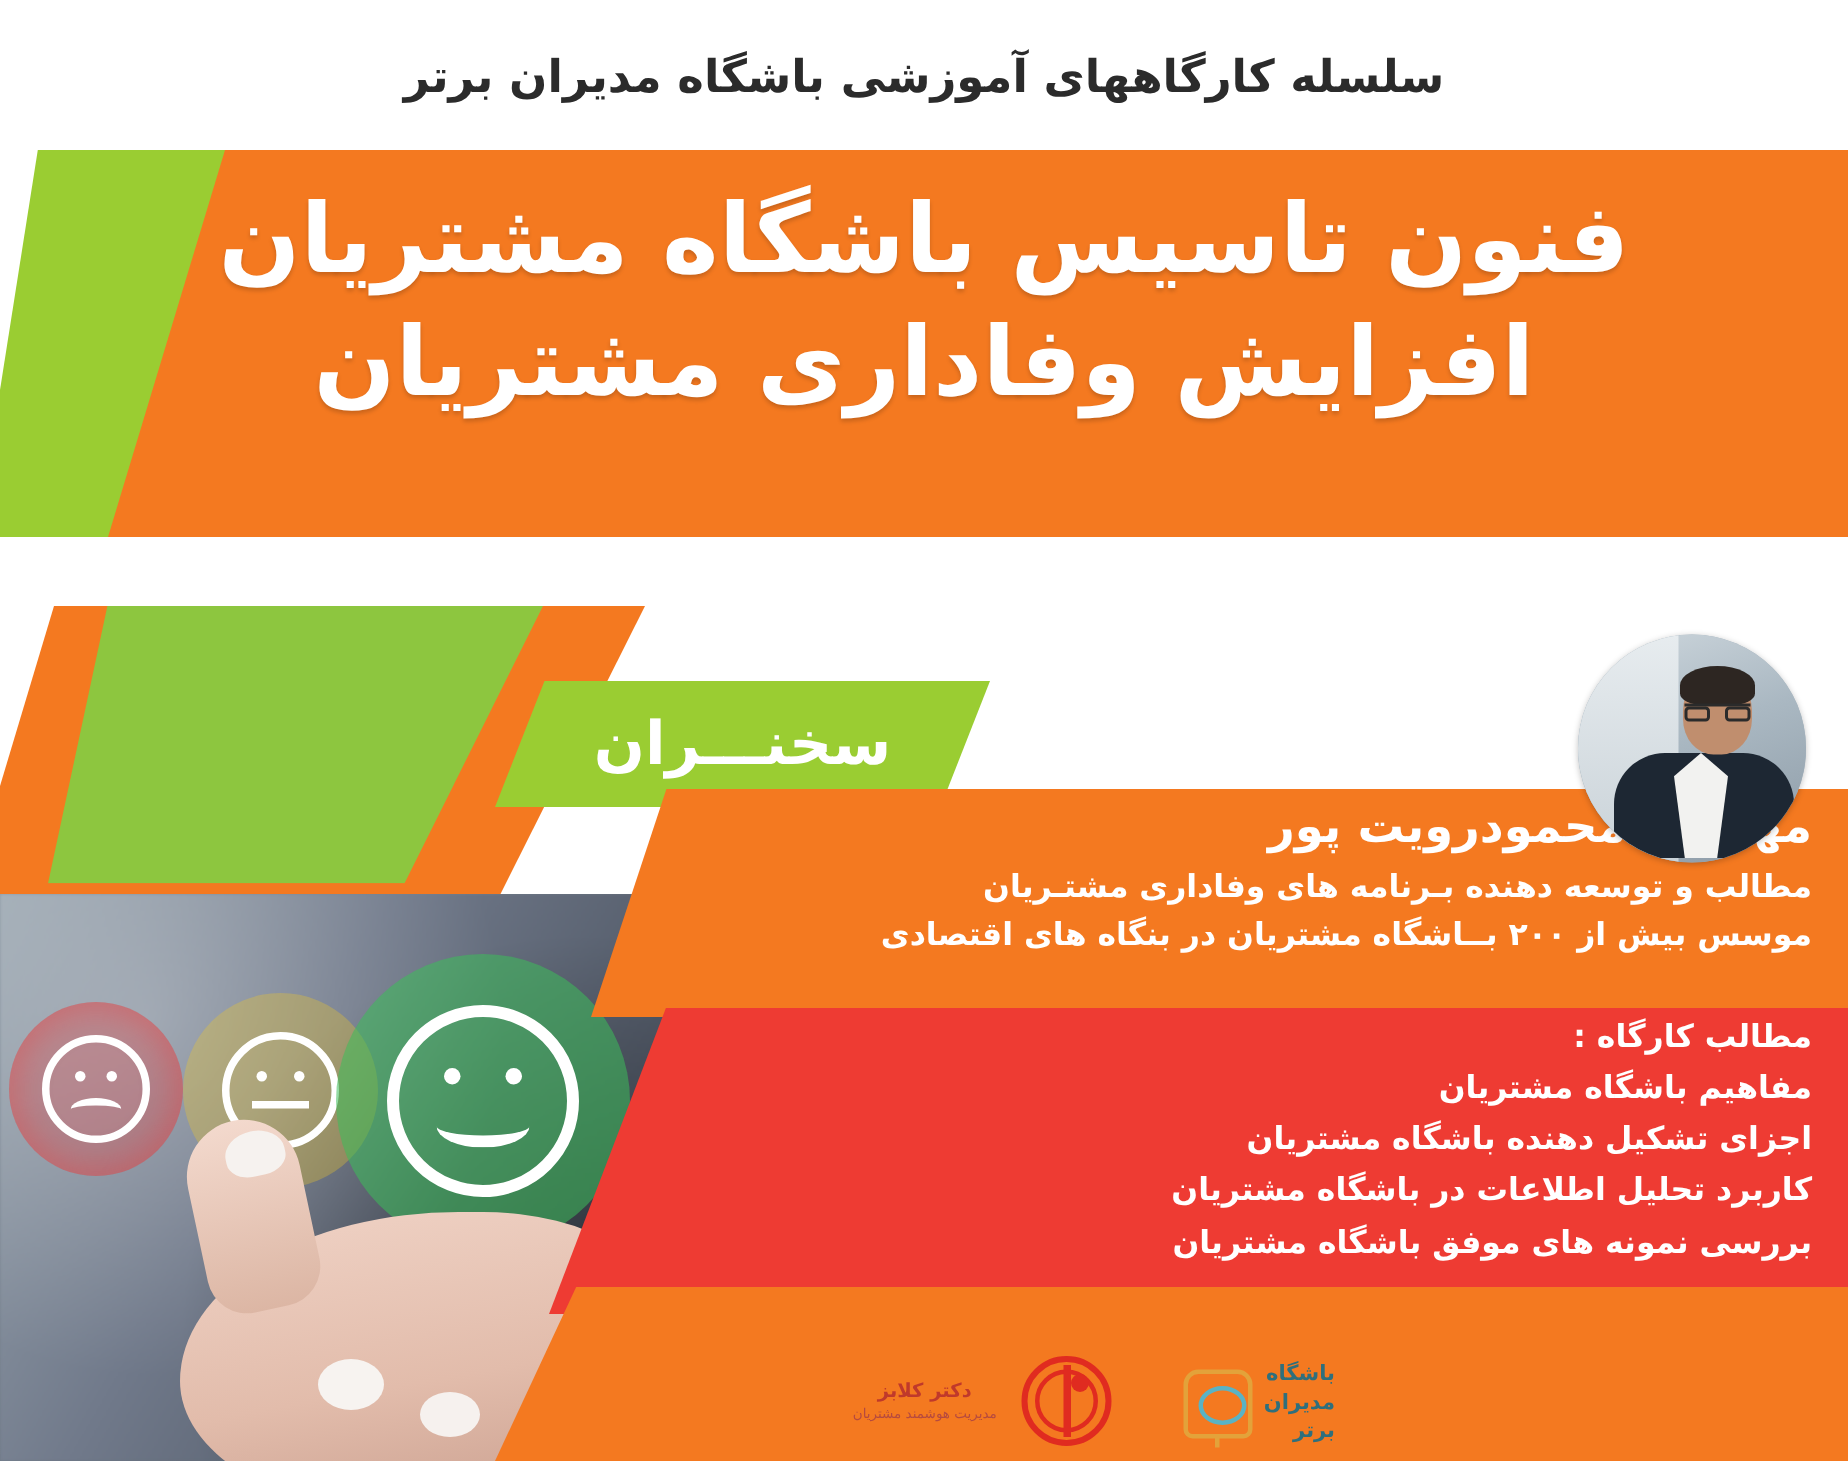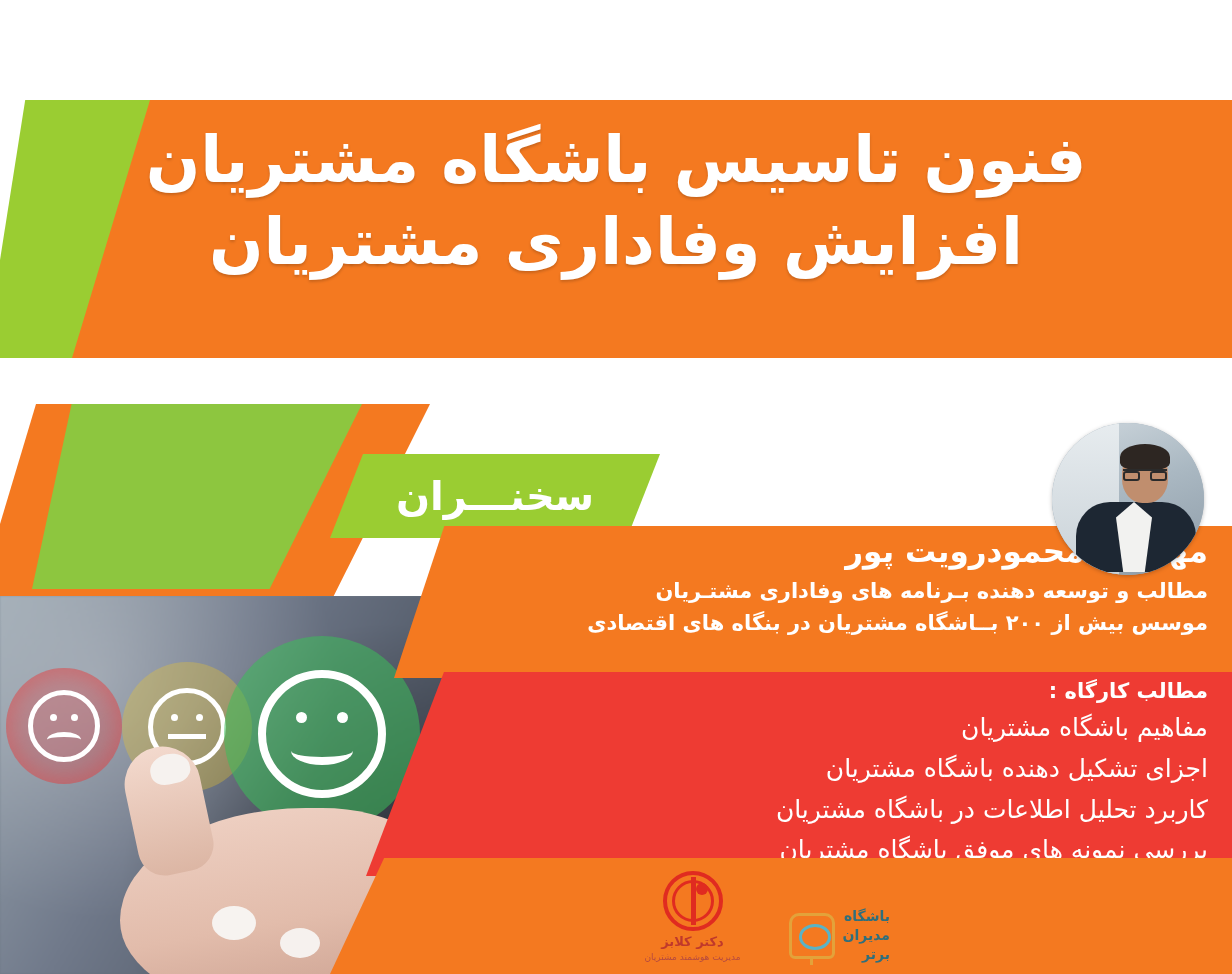--- a/index.html
+++ b/index.html
@@ -129,21 +129,21 @@
     top: 314px; left: 366px; width: 866px; height: 204px;
     background: #ee3b33;
     clip-path: polygon(9% 0, 100% 0, 100% 100%, 0 100%);
   }
   .topics {
     position: absolute;
     top: 316px; right: 24px; width: 800px;
     text-align: right; color: #ffffff; direction: rtl;
   }
   .topics-title { font-size: 21px; font-weight: bold; line-height: 1.62; }
-  .topic-item { font-size: 25px; font-weight: normal; line-height: 1.63; }
+  .topic-item { font-size: 21px; font-weight: bold; line-height: 1.63; }
 
   
   .bottom-band {
     position: absolute;
     top: 500px; left: 330px; width: 902px; height: 116px;
     background: #f47920;
     clip-path: polygon(6% 0, 100% 0, 100% 100%, 0 100%);
   }
 
   
@@ -327,27 +327,28 @@
     background: #e02b20; margin-left: -2px;
   }
   .logo-dr .dot {
     position: absolute; left: 50%; top: 12px; width: 12px; height: 12px;
     background: #e02b20; border-radius: 50%; margin-left: 3px;
   }
   .logo-text-2 {
     font-size: 13px; font-weight: bold; color: #c0392b; line-height: 1.4; text-align: center;
   }
   .logo-text-2 .sub { font-size: 9px; color: #b64a3f; font-weight: normal; }
-  .logo-col { display: flex; flex-direction: column; align-items: center; gap: 2px; }
+  .logo-col { display: flex; flex-direction: row; align-items: center; gap: 16px; }
 </style>
 </head>
 <body>
 
 <div class="poster">
 
+  <div class="strapline">سلسله کارگاههای آموزشی باشگاه مدیران برتر</div>
 
   <div class="title-band"></div>
   <div class="band-green"></div>
   <div class="band-white-notch"></div>
   <div class="title-text">
     <span>فنون تاسیس باشگاه مشتریان</span>
     <span class="l2">افزایش وفاداری مشتریان</span>
   </div>
 
   <div class="lower">

